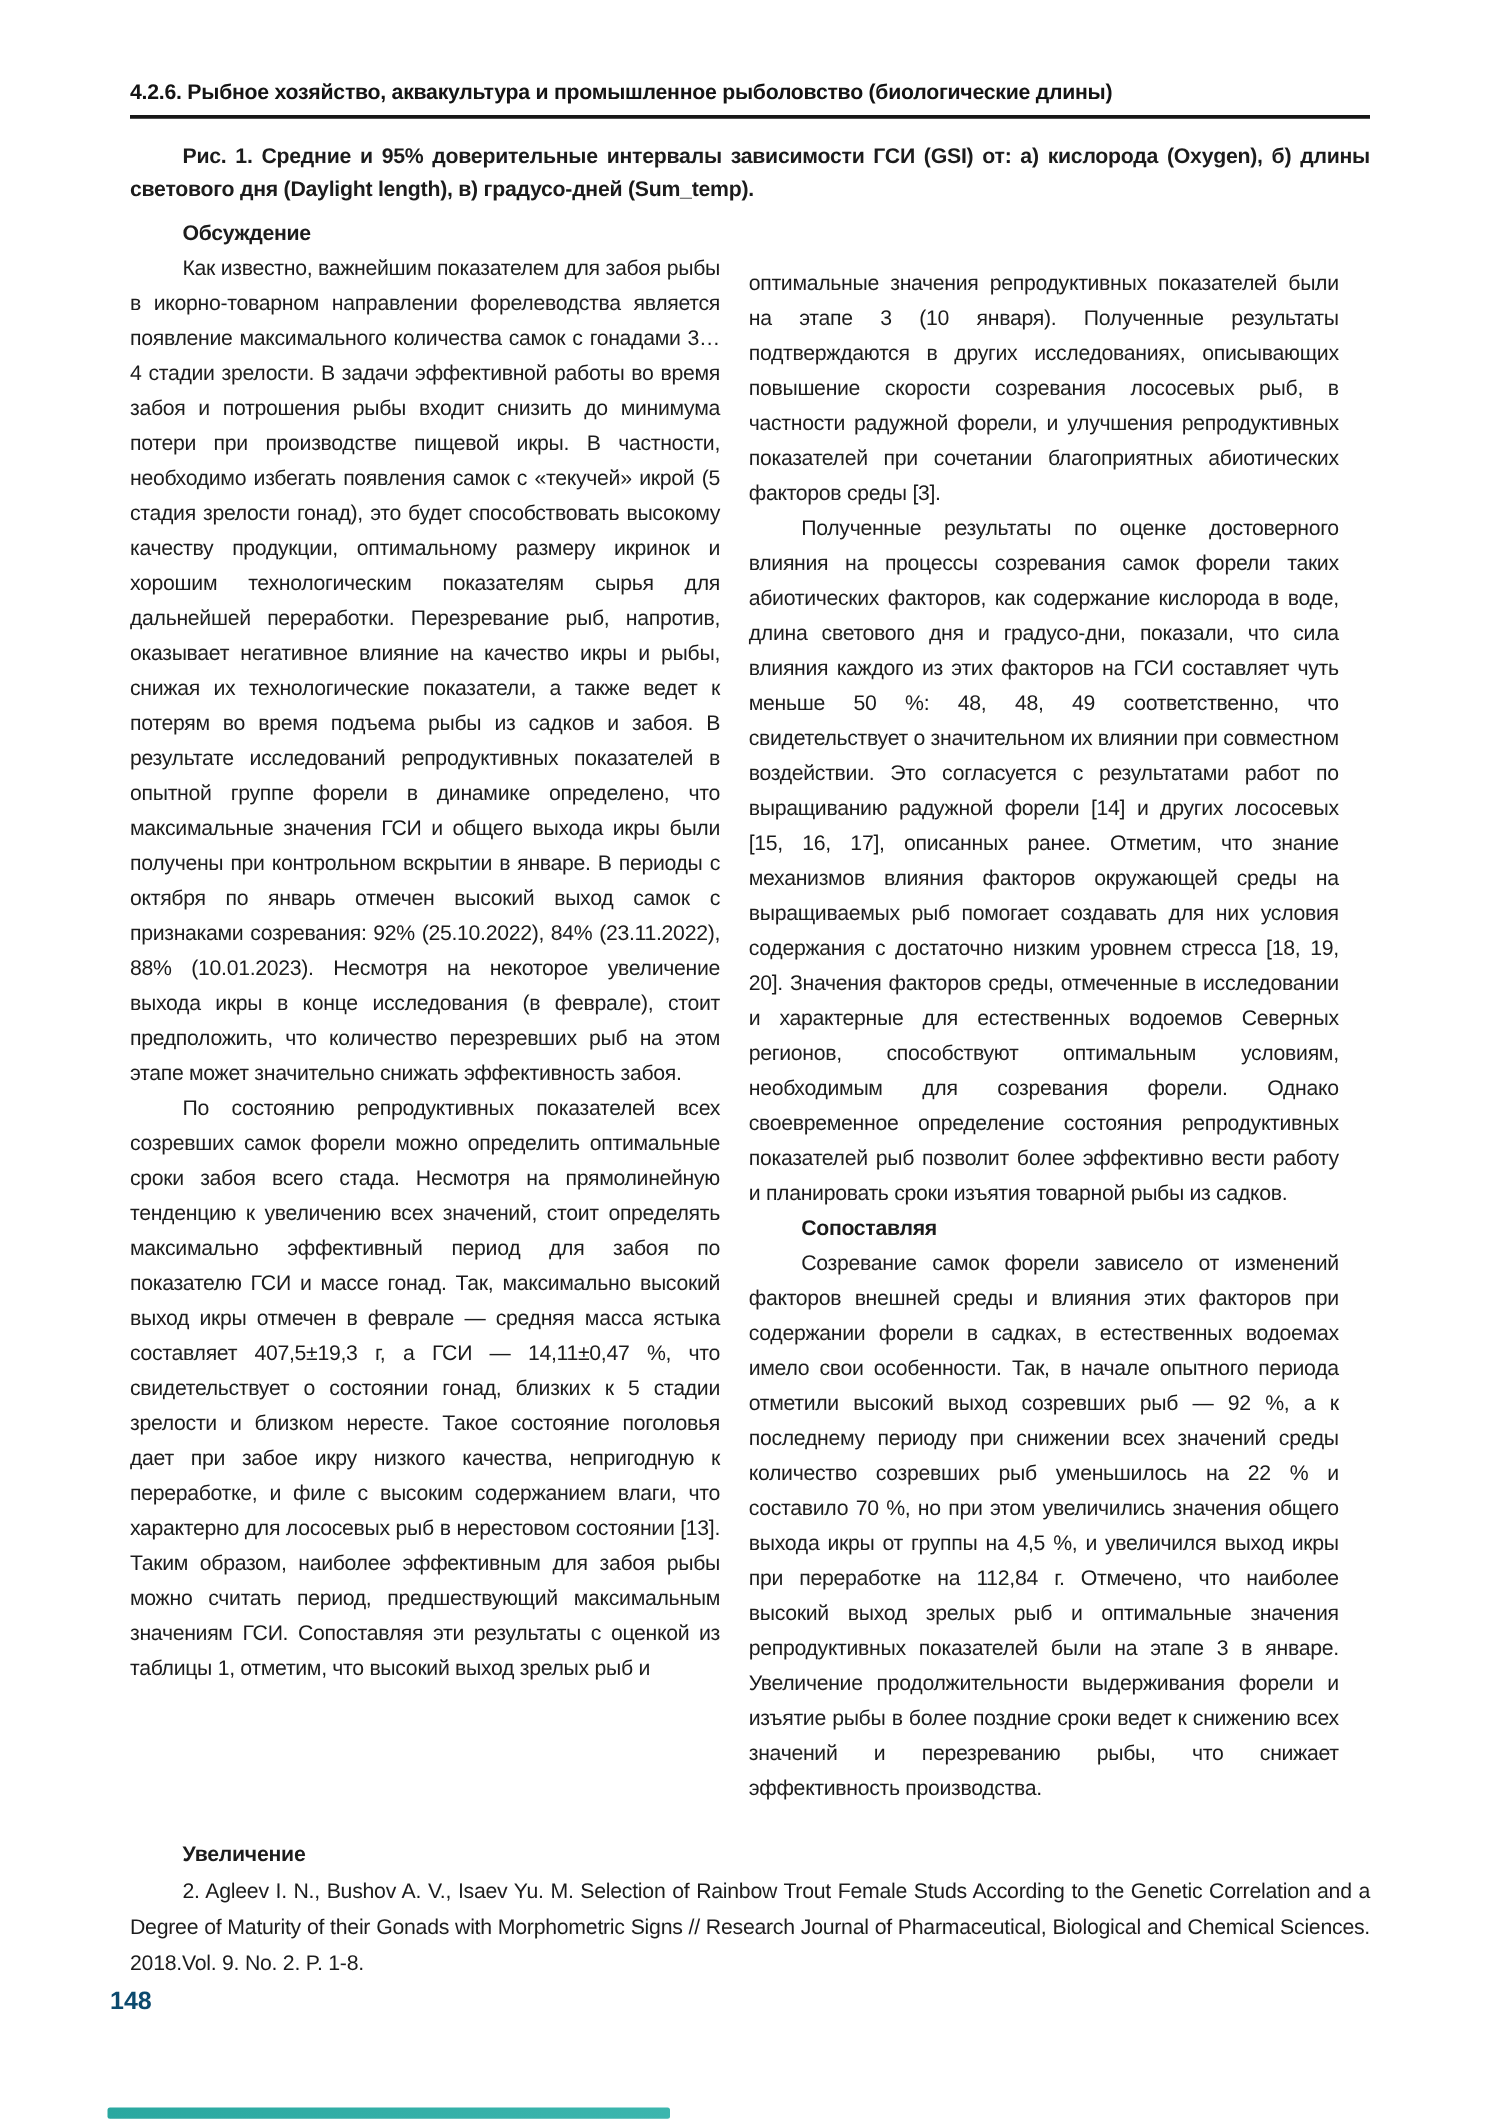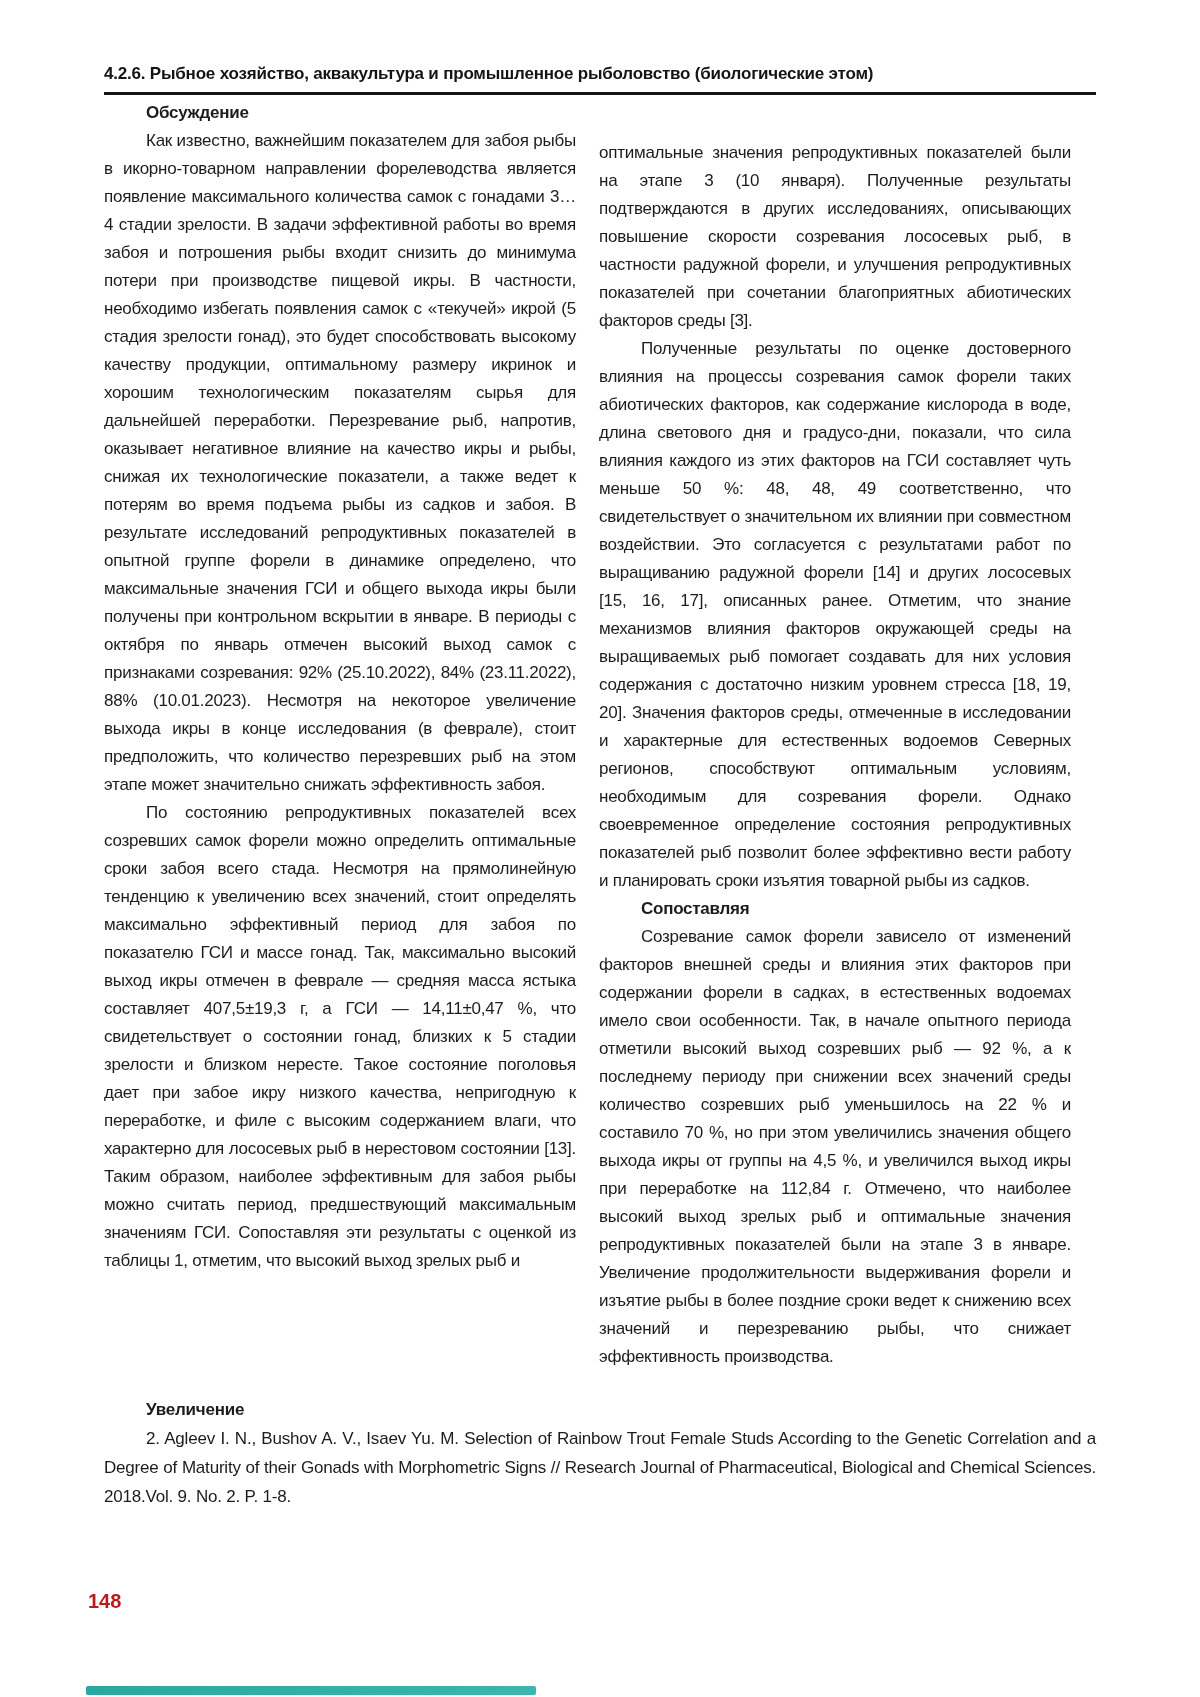--- a/index.html
+++ b/index.html
@@ -62,39 +62,40 @@
   }
   .references .subheading { line-height: 29px; }
   .references p.ref { margin: 0; text-indent: 42px; }
   .page-number {
     position: absolute;
     left: 88px;
     top 1590px;
     top: 1590px;
     font-size: 20px;
     font-weight: bold;
-    color: #b91c1c;
+    color: #0c4a6e;
   }
   .footer-bar {
     position: absolute;
     left: 86px;
     top: 1686px;
     width: 450px;
     height: 9px;
     border-radius: 2px;
     background: linear-gradient(90deg, #2aa8a0, #3cb6ae);
   }
 </style>
 </head>
 <body>
 
 <div class="page">
 
-  <div class="section-header">4.2.6. Рыбное хозяйство, аквакультура и промышленное рыболовство (биологические этом)</div>
+  <div class="section-header">4.2.6. Рыбное хозяйство, аквакультура и промышленное рыболовство (биологические длины)</div>
 
+  <p class="caption">Рис. 1. Средние и 95% доверительные интервалы зависимости ГСИ (GSI) от: а) кислорода (Oxygen), б) длины светового дня (Daylight length), в) градусо-дней (Sum_temp).</p>
 
   <div class="columns">
 
     <div class="col">
       <h3 class="subheading">Обсуждение</h3>
       <p>Как известно, важнейшим показателем для забоя рыбы в икорно-товарном направлении форелеводства является появление максимального количества самок с гонадами 3…4 стадии зрелости. В задачи эффективной работы во время забоя и потрошения рыбы входит снизить до минимума потери при производстве пищевой икры. В частности, необходимо избегать появления самок с «текучей» икрой (5 стадия зрелости гонад), это будет способствовать высокому качеству продукции, оптимальному размеру икринок и хорошим технологическим показателям сырья для дальнейшей переработки. Перезревание рыб, напротив, оказывает негативное влияние на качество икры и рыбы, снижая их технологические показатели, а также ведет к потерям во время подъема рыбы из садков и забоя. В результате исследований репродуктивных показателей в опытной группе форели в динамике определено, что максимальные значения ГСИ и общего выхода икры были получены при контрольном вскрытии в январе. В периоды с октября по январь отмечен высокий выход самок с признаками созревания: 92% (25.10.2022), 84% (23.11.2022), 88% (10.01.2023). Несмотря на некоторое увеличение выхода икры в конце исследования (в феврале), стоит предположить, что количество перезревших рыб на этом этапе может значительно снижать эффективность забоя.</p>
       <p>По состоянию репродуктивных показателей всех созревших самок форели можно определить оптимальные сроки забоя всего стада. Несмотря на прямолинейную тенденцию к увеличению всех значений, стоит определять максимально эффективный период для забоя по показателю ГСИ и массе гонад. Так, максимально высокий выход икры отмечен в феврале — средняя масса ястыка составляет 407,5±19,3 г, а ГСИ — 14,11±0,47 %, что свидетельствует о состоянии гонад, близких к 5 стадии зрелости и близком нересте. Такое состояние поголовья дает при забое икру низкого качества, непригодную к переработке, и филе с высоким содержанием влаги, что характерно для лососевых рыб в нерестовом состоянии [13]. Таким образом, наиболее эффективным для забоя рыбы можно считать период, предшествующий максимальным значениям ГСИ. Сопоставляя эти результаты с оценкой из таблицы 1, отметим, что высокий выход зрелых рыб и</p>
     </div>
 
     <div class="col">

